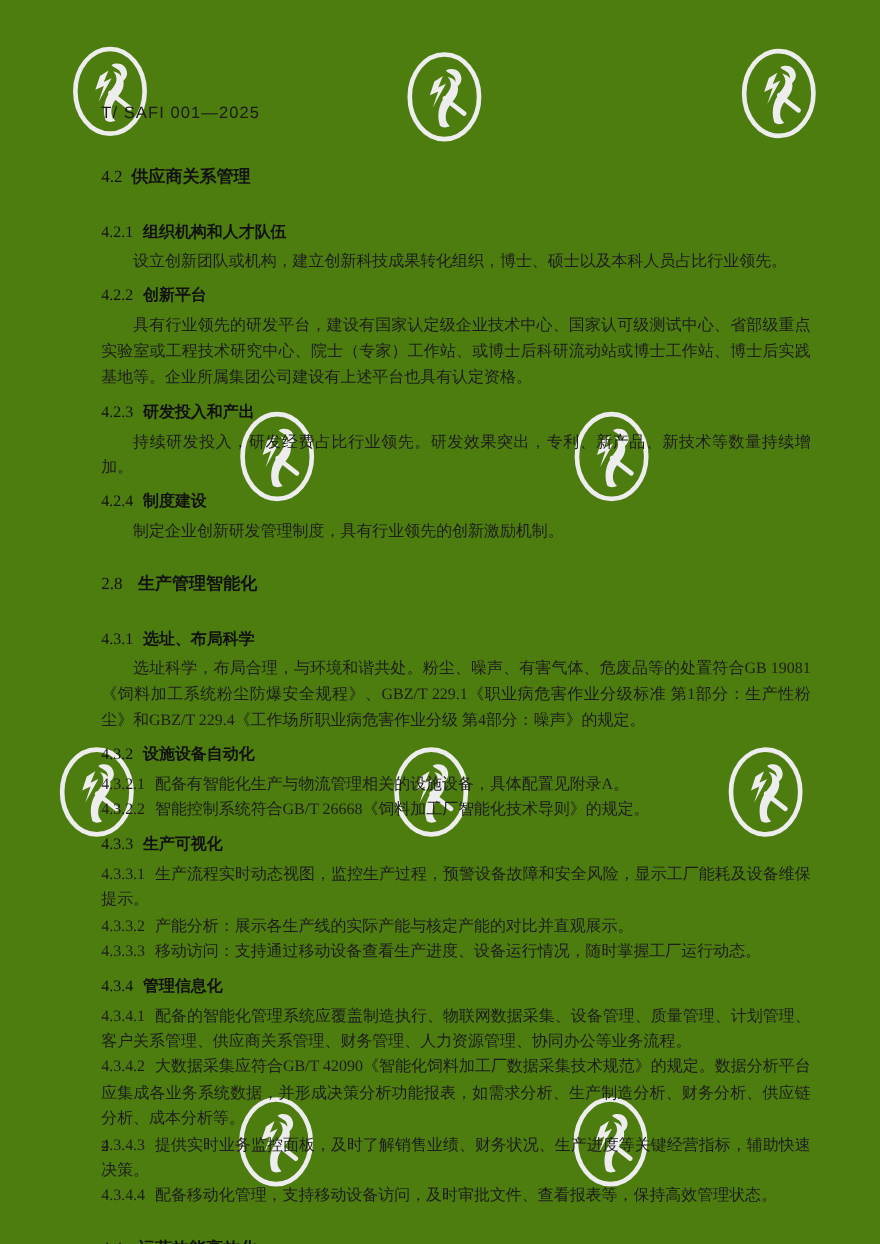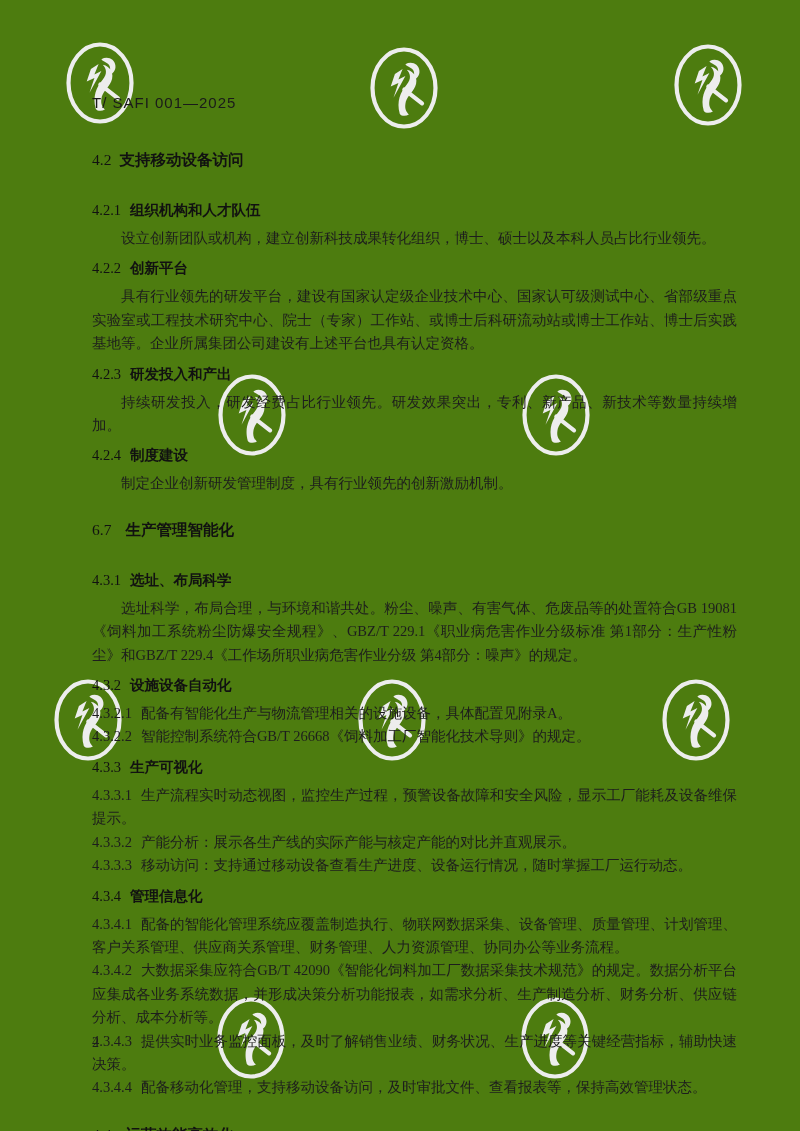--- a/index.html
+++ b/index.html
@@ -100,21 +100,21 @@
       </svg>
   </div>
 
   <div class="doc-header">
     <span>T/ SAFI 001—2025</span>
   </div>
 
   <div class="content">
 
     <div class="h2 tight-gap">
-      <span class="hnum">4.2</span><span class="htitle">支持移动设备访问</span>
+      <span class="hnum">4.2</span><span class="htitle">供应商关系管理</span>
     </div>
 
     <div class="h3 first">
       <span class="hnum">4.2.1</span><span class="htitle">组织机构和人才队伍</span>
     </div>
     <p class="para indent">设立创新团队或机构，建立创新科技成果转化组织，博士、硕士以及本科人员占比行业领先。</p>
 
     <div class="h3">
       <span class="hnum">4.2.2</span><span class="htitle">创新平台</span>
     </div>
@@ -124,21 +124,21 @@
       <span class="hnum">4.2.3</span><span class="htitle">研发投入和产出</span>
     </div>
     <p class="para indent">持续研发投入，研发经费占比行业领先。研发效果突出，专利、新产品、新技术等数量持续增加。</p>
 
     <div class="h3">
       <span class="hnum">4.2.4</span><span class="htitle">制度建设</span>
     </div>
     <p class="para indent">制定企业创新研发管理制度，具有行业领先的创新激励机制。</p>
 
     <div class="h2">
-      <span class="hnum">6.7</span><span class="htitle">生产管理智能化</span>
+      <span class="hnum">2.8</span><span class="htitle">生产管理智能化</span>
     </div>
 
     <div class="h3">
       <span class="hnum">4.3.1</span><span class="htitle">选址、布局科学</span>
     </div>
     <p class="para indent">选址科学，布局合理，与环境和谐共处。粉尘、噪声、有害气体、危废品等的处置符合GB 19081《饲料加工系统粉尘防爆安全规程》、GBZ/T 229.1《职业病危害作业分级标准 第1部分：生产性粉尘》和GBZ/T 229.4《工作场所职业病危害作业分级 第4部分：噪声》的规定。</p>
 
     <div class="h3">
       <span class="hnum">4.3.2</span><span class="htitle">设施设备自动化</span>
     </div>

